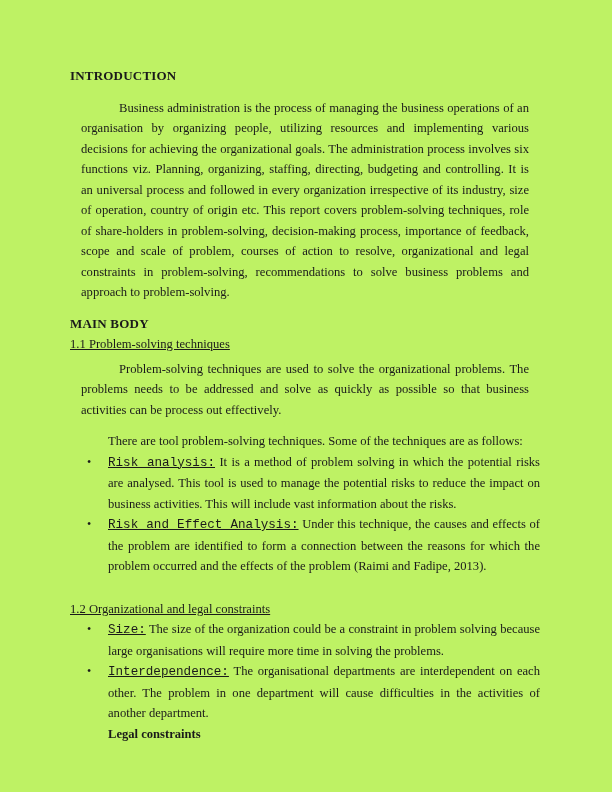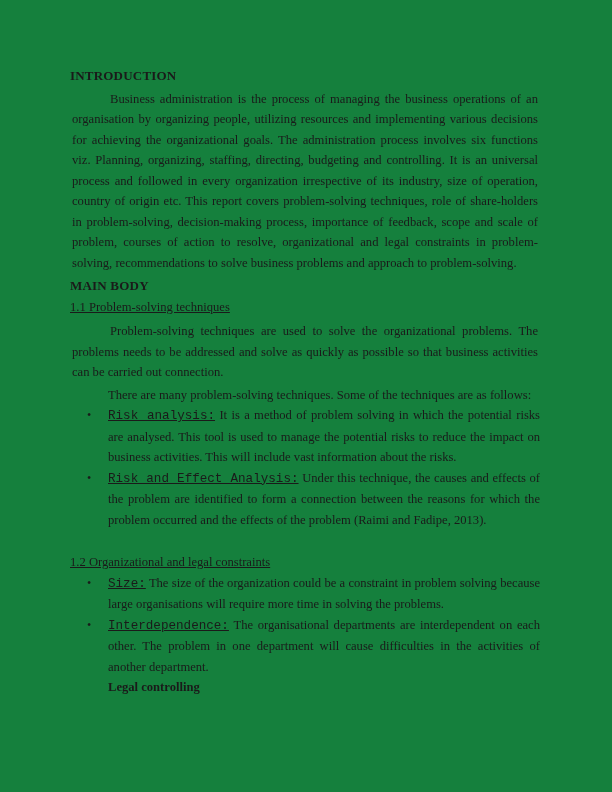--- a/index.html
+++ b/index.html
@@ -11,21 +11,21 @@
     width: 612px;
     height: 792px;
     font-family: "Liberation Serif", "DejaVu Serif", serif;
     color: #1a1a1a;
     overflow: hidden;
   }
   .page {
     position: relative;
     width: 612px;
     height: 792px;
-    background: #15803d;
+    background: #bef264;
     box-sizing: border-box;
     padding: 66px 72px 0 70px;
   }
   .content {
     width: 470px;
     font-size: 12.6px;
     line-height: 20.5px;
   }
   .h-bold {
     font-weight: bold;
@@ -33,21 +33,21 @@
     letter-spacing: 0.2px;
   }
   .h-main-body { margin-top: 3px; }
   .h-underline {
     text-decoration: underline;
   }
   .h-underline-2 { margin-top: 22px; }
   .para {
     text-align: justify;
     text-indent: 38px;
-    margin: 2px;
+    margin: 11px;
   }
   .para-first { margin-top: 4px; }
   .para-noextra { margin: 0; }
   .bullet-item {
     position: relative;
     padding-left: 38px;
     text-align: justify;
     margin: 0;
   }
   .bullet-marker {
@@ -69,38 +69,38 @@
   <div class="content">
 
     <div class="h-bold">INTRODUCTION</div>
 
     <p class="para">Business administration is the process of managing the business operations of an organisation by organizing people, utilizing resources and implementing various decisions for achieving the organizational goals. The administration process involves six functions viz. Planning, organizing, staffing, directing, budgeting and controlling. It is an universal process and followed in every organization irrespective of its industry, size of operation, country of origin etc. This report covers problem-solving techniques, role of share-holders in problem-solving, decision-making process, importance of feedback, scope and scale of problem, courses of action to resolve, organizational and legal constraints in problem-solving, recommendations to solve business problems and approach to problem-solving.</p>
 
     <div class="h-bold h-main-body">MAIN BODY</div>
 
     <div class="h-underline">1.1 Problem-solving techniques</div>
 
-    <p class="para para-first">Problem-solving techniques are used to solve the organizational problems. The problems needs to be addressed and solve as quickly as possible so that business activities can be carried out connection.</p>
+    <p class="para para-first">Problem-solving techniques are used to solve the organizational problems. The problems needs to be addressed and solve as quickly as possible so that business activities can be process out effectively.</p>
 
-    <p class="para para-noextra">There are many problem-solving techniques. Some of the techniques are as follows:</p>
+    <p class="para para-noextra">There are tool problem-solving techniques. Some of the techniques are as follows:</p>
 
     <div class="bullet-item">
       <span class="bullet-marker">•</span><span class="u-lead">Risk analysis:</span> <span>It is a method of problem solving in which the potential risks are analysed. This tool is used to manage the potential risks to reduce the impact on business activities. This will include vast information about the risks.</span>
     </div>
 
     <div class="bullet-item">
       <span class="bullet-marker">•</span><span class="u-lead">Risk and Effect Analysis:</span> <span>Under this technique, the causes and effects of the problem are identified to form a connection between the reasons for which the problem occurred and the effects of the problem (Raimi and Fadipe, 2013).</span>
     </div>
 
     <div class="h-underline h-underline-2">1.2 Organizational and legal constraints</div>
 
     <div class="bullet-item">
       <span class="bullet-marker">•</span><span class="u-lead">Size:</span> <span>The size of the organization could be a constraint in problem solving because large organisations will require more time in solving the problems.</span>
     </div>
 
     <div class="bullet-item">
       <span class="bullet-marker">•</span><span class="u-lead">Interdependence:</span> <span>The organisational departments are interdependent on each other. The problem in one department will cause difficulties in the activities of another department.</span>
     </div>
 
-    <div class="subheading-bold">Legal controlling</div>
+    <div class="subheading-bold">Legal constraints</div>
 
   </div>
 </div>
 
 </body></html>

